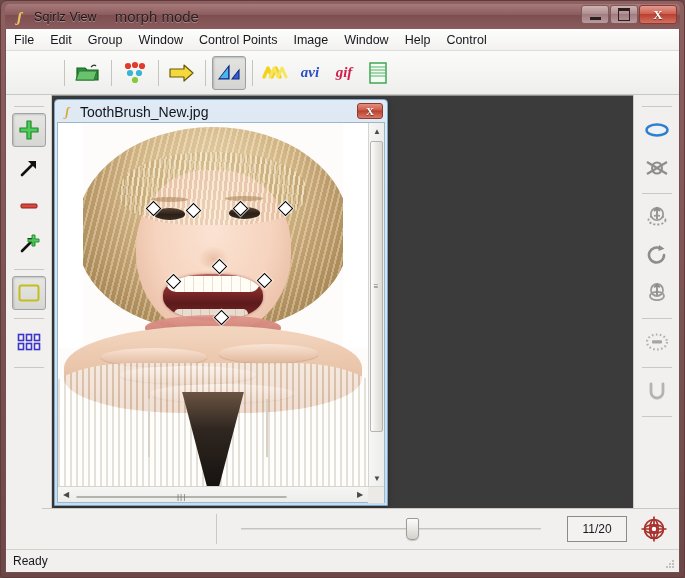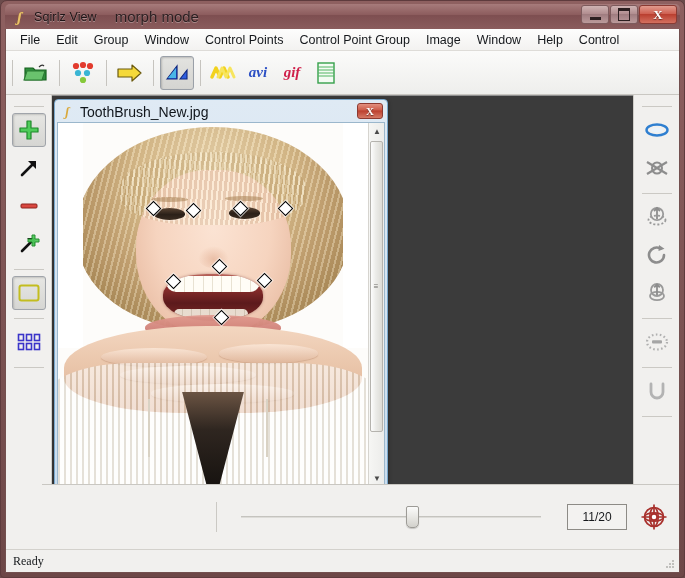--- a/index.html
+++ b/index.html
@@ -65,29 +65,29 @@
     flex:1 1 auto;display:flex;flex-direction:column;
     background:#f1f0ee;
     border:1px solid #73504f;border-top:none;
     box-sizing:border-box;
     overflow:hidden;
   }
   .menubar{
     flex:0 0 21px;height:21px;display:flex;align-items:center;
     background:linear-gradient(180deg,#fdfdfd 0%,#f3f2f0 100%);
     border-bottom:1px solid #dedcd8;
-    padding-left:6px;
   }
   .menu-item{
     font-size:12.5px;color:#15181c;padding:2px 8px;white-space:nowrap;cursor:default;
   }
   .toolbar{
     flex:0 0 43px;height:43px;display:flex;align-items:center;
     background:linear-gradient(180deg,#fbfbfa 0%,#eeeeec 100%);
     border-bottom:1px solid #c9c7c2;
+    padding-left:52px;
   }
   .tb-sep{width:1px;height:26px;background:#c6c4bf;margin:0 6px;}
   .tb-btn{
     width:34px;height:34px;display:flex;align-items:center;justify-content:center;
     box-sizing:border-box;border:1px solid transparent;border-radius:3px;
     position:relative;
   }
   .tb-btn.pressed{
     border:1px solid #9aa0a8;
     background:linear-gradient(180deg,#e3e3e0 0%,#d4d4d1 100%);
@@ -296,21 +296,21 @@
     box-sizing:border-box;border:1px solid #b5b3ae;border-radius:2px;
     background:linear-gradient(180deg,#fdfdfd 0%,#ebebe8 45%,#dcdbd6 100%);
     display:flex;align-items:center;justify-content:center;
   }
   .grip{font-size:8px;color:#6e6c68;letter-spacing:1px;line-height:8px;}
   .corner{flex:0 0 16px;width:16px;height:16px;background:#eceae6;}
   
   .bottombar{
     flex:0 0 40px;height:40px;display:flex;align-items:center;
     background:#f1f0ee;border-top:1px solid #c9c7c2;
-    padding:12px 4px;
+    padding:0 4px;
     margin-left:36px;
   }
   .bb-spacer{flex:0 0 170px;}
   .bb-sep{width:1px;height:30px;background:#cbc9c4;margin:0 6px 0 0;}
   .trackbar{
     flex:1 1 auto;height:30px;position:relative;display:flex;align-items:center;
   }
   .tb-rail{
     position:absolute;left:18px;right:18px;top:14px;height:2px;
     background:linear-gradient(180deg,#b9b7b2 0%,#e9e8e5 100%);
@@ -329,21 +329,21 @@
     display:flex;align-items:center;justify-content:center;
     font-size:12px;color:#17191c;
   }
   .globe{
     flex:0 0 34px;width:34px;height:34px;margin-left:10px;margin-right:4px;
     display:flex;align-items:center;justify-content:center;
   }
   .statusbar{
     flex:0 0 22px;height:22px;display:flex;align-items:center;
     background:#f1f0ee;border-top:1px solid #d3d1cc;
-    padding-left:7px;position:relative;font-family:Liberation Serif, serif;
+    padding-left:7px;position:relative;
   }
   .status-text{font-size:12px;color:#14171a;}
   .resize-grip{
     position:absolute;right:3px;bottom:2px;width:12px;height:12px;opacity:.55;
   }
 </style>
 </head>
 <body>
 
 <div class="app-window">
@@ -366,21 +366,20 @@
   </div>
 
   <div class="client">
 
     <div class="menubar">
       <div class="menu-item">File</div>
       <div class="menu-item">Edit</div>
       <div class="menu-item">Group</div>
       <div class="menu-item">Window</div>
       <div class="menu-item">Control Points</div>
-      <div class="menu-item">Control Point Group</div>
       <div class="menu-item">Image</div>
       <div class="menu-item">Window</div>
       <div class="menu-item">Help</div>
       <div class="menu-item">Control</div>
     </div>
 
     <div class="toolbar">
       <div class="tb-sep"></div>
 
       <div class="tb-btn">

